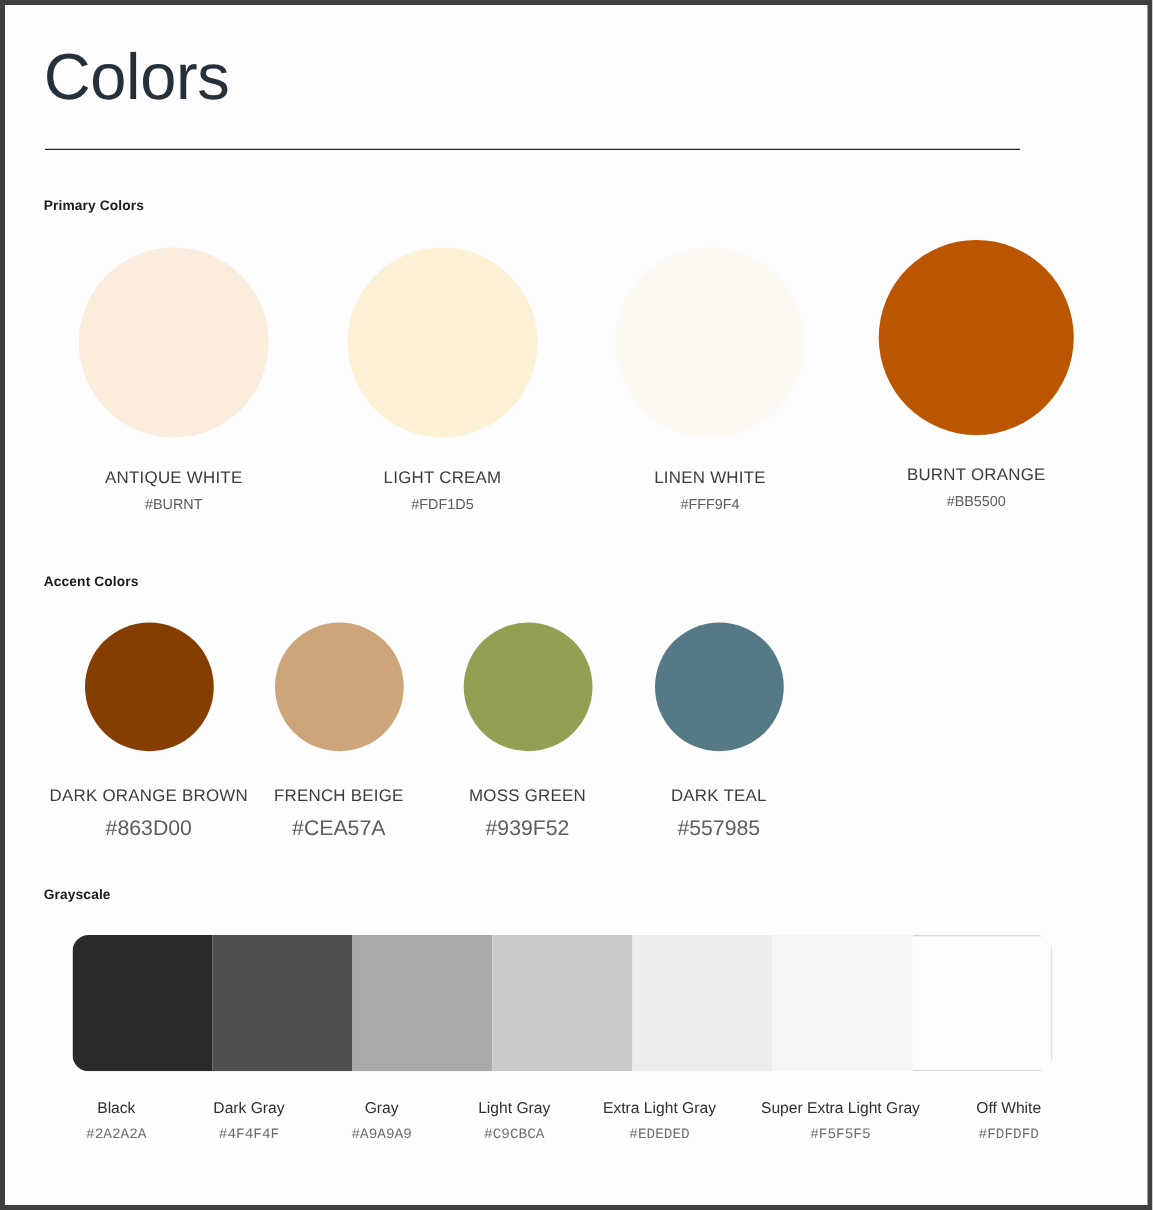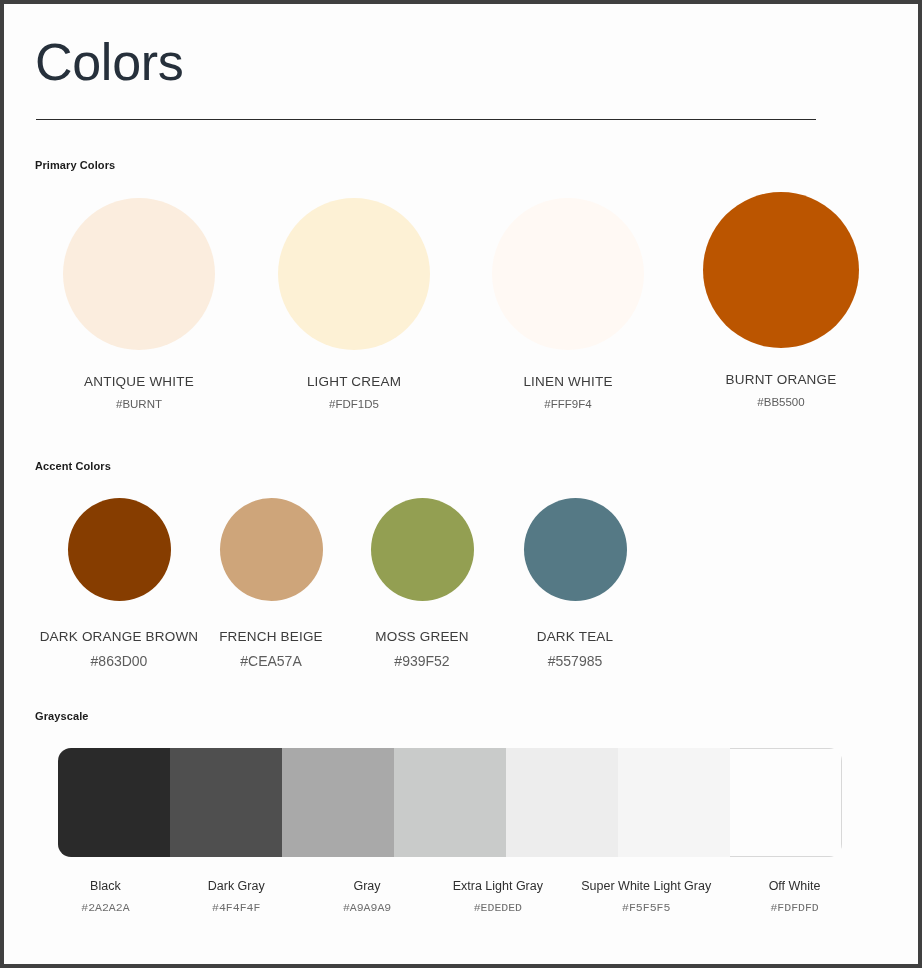--- a/index.html
+++ b/index.html
@@ -105,21 +105,21 @@
 
   
   #row-accent .circle-item { width: 200px; }
   #row-accent .circle { width: 103px; height: 103px; }
   #row-accent .swatch-name {
     font-size: 13.5px;
     margin-top: 28px;
     letter-spacing: 0.2px;
   }
   #row-accent .swatch-hex {
-    font-size: 14px;
+    font-size: 17px;
     margin-top: 9px;
   }
 
   #a-0 { left: 15px;  top: 6px; }
   #a-1 { left: 167px; top: 6px; }
   #a-2 { left: 318px; top: 6px; }
   #a-3 { left: 471px; top: 6px; }
 
   
   #grayscale-block {
@@ -257,25 +257,29 @@
       </div>
       <div class="gray-label">
         <span class="swatch-name">Dark Gray</span>
         <span class="swatch-hex">#4F4F4F</span>
       </div>
       <div class="gray-label">
         <span class="swatch-name">Gray</span>
         <span class="swatch-hex">#A9A9A9</span>
       </div>
       <div class="gray-label">
+        <span class="swatch-name">Light Gray</span>
+        <span class="swatch-hex">#C9CBCA</span>
+      </div>
+      <div class="gray-label">
         <span class="swatch-name">Extra Light Gray</span>
         <span class="swatch-hex">#EDEDED</span>
       </div>
       <div class="gray-label">
-        <span class="swatch-name">Super White Light Gray</span>
+        <span class="swatch-name">Super Extra Light Gray</span>
         <span class="swatch-hex">#F5F5F5</span>
       </div>
       <div class="gray-label">
         <span class="swatch-name">Off White</span>
         <span class="swatch-hex">#FDFDFD</span>
       </div>
     </div>
 
   </div>
 

